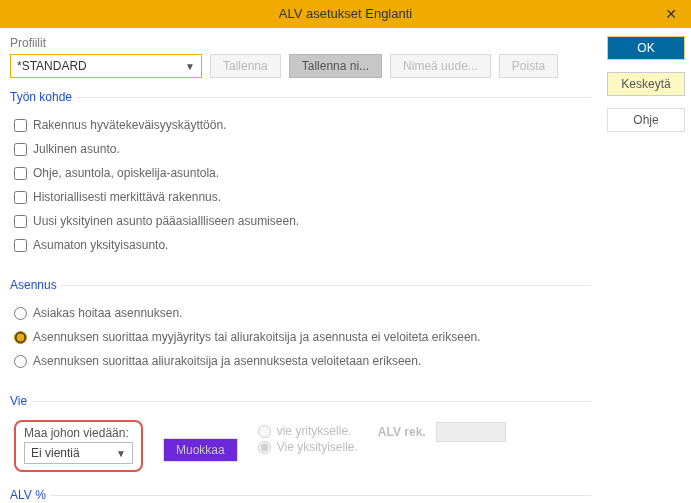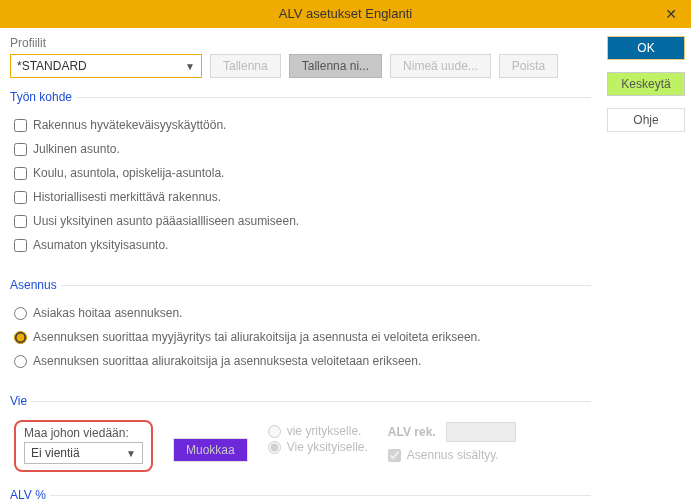--- a/index.html
+++ b/index.html
@@ -44,21 +44,21 @@
     width: 78px;
     height: 24px;
     margin-bottom: 12px;
     border: 1px solid #e9c977;
     background: #0369a1;
     color: #fff;
     font-size: 12px;
     cursor: pointer;
   }
   .side button.secondary {
-    background: #bef264;
+    background: #fef9c3;
     color: #555;
     border: 1px solid #ccc;
   }
   .side button.ghost {
     background: #fff;
     color: #555;
     border: 1px solid #ddd;
   }
   .row { display: flex; align-items: center; gap: 8px; }
   .label { color: #777; }
@@ -122,21 +122,21 @@
     flex-shrink: 0;
   }
   .vie-row { display: flex; align-items: flex-start; gap: 20px; margin-top:4px;}
   .boxed {
     border: 2px solid #e2554d;
     border-radius: 8px;
     padding: 4px 8px 6px 8px;
     display: inline-block;
   }
   .small-select {
-    width: 119px;
+    width: 109px;
     height: 22px;
     border: 1px solid #bbb;
     background: #fff;
     display: flex;
     align-items: center;
     justify-content: space-between;
     padding: 0 6px;
     color: #444;
     margin-top: 2px;
   }
@@ -178,21 +178,21 @@
       <label class="check-line">
         <input type="checkbox" style="">
         <span>Rakennus hyvätekeväisyyskäyttöön.</span>
       </label>
       <label class="check-line">
         <input type="checkbox" style="">
         <span>Julkinen asunto.</span>
       </label>
       <label class="check-line">
         <input type="checkbox" style="">
-        <span>Koulu, asuntola, opiskelija-asuntola.</span>
+        <span>Ohje, asuntola, opiskelija-asuntola.</span>
       </label>
       <label class="check-line">
         <input type="checkbox" style="">
         <span>Historiallisesti merkittävä rakennus.</span>
       </label>
       <label class="check-line">
         <input type="checkbox" style="">
         <span>Uusi yksityinen asunto pääasiallliseen asumiseen.</span>
       </label>
       <label class="check-line">
@@ -236,24 +236,20 @@
           <label class="radio-line disabled-text" style="margin:2px 0;">
             <input type="radio" disabled="" checked="" style="">
             <span>Vie yksityiselle.</span>
           </label>
         </div>
         <div style="margin-top:2px;">
           <div class="disabled-text" style="display:flex; align-items:center; gap:10px; margin-bottom:6px;font-weight:bold;">
             <span>ALV rek.</span>
             <span class="readonly-field"></span>
           </div>
-          <label class="check-line disabled-text" style="margin:2px 0;">
-            <input type="checkbox" disabled="" checked="" style="">
-            <span>Asennus sisältyy.</span>
-          </label>
         </div>
       </div>
     </fieldset>
 
     <fieldset class="group">
       <legend>ALV %</legend>
 
     </fieldset>
 
   </div>

